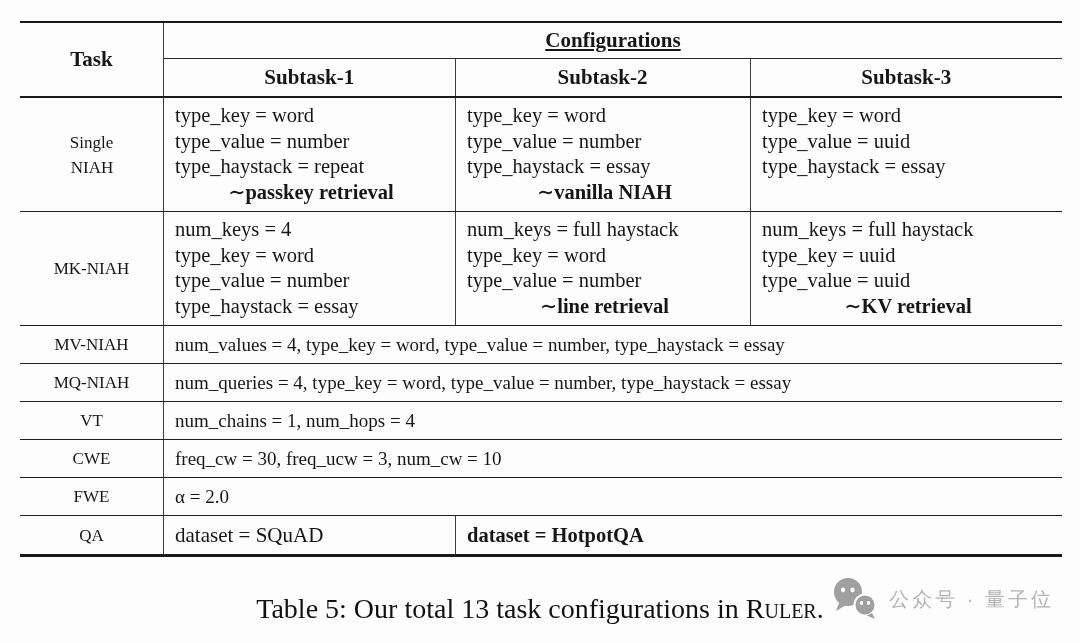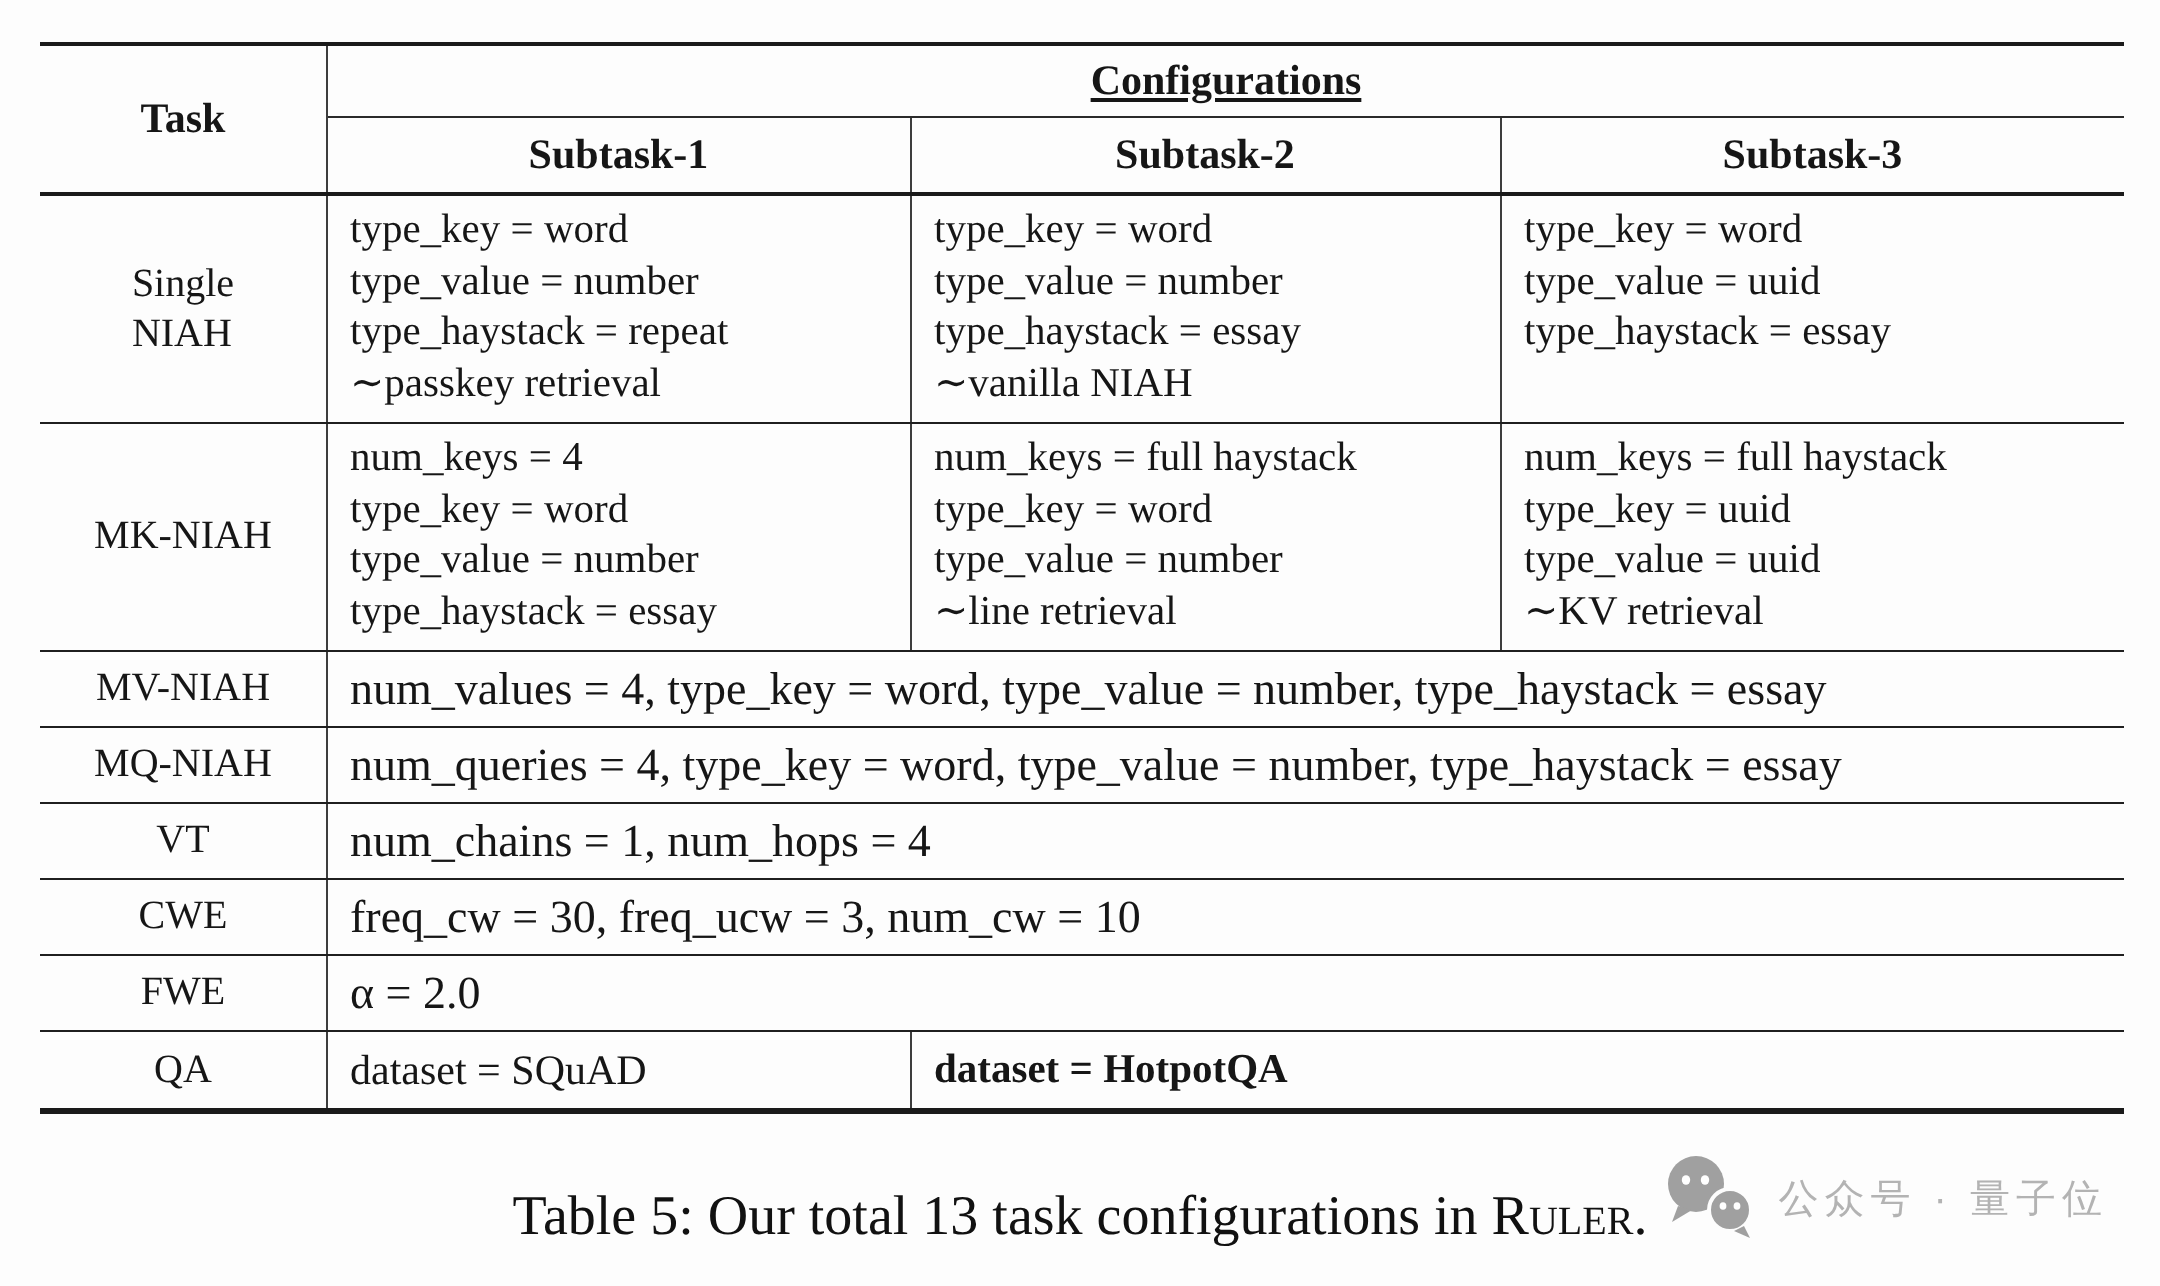--- a/index.html
+++ b/index.html
@@ -43,42 +43,42 @@
   }
   .sub1 { width: 290.5px; }
   .sub2 { width: 295px; border-left: 1.5px solid #3d3d3d; }
   .sub3 { flex: 1; border-left: 1.5px solid #3d3d3d; }
   
   .row { display: flex; }
   .row + .row { border-top: 1.7px solid #1f1f1f; }
   .task-col {
     width: 143px;
     display: flex; align-items: center; justify-content: center;
-    text-align: left;
-    font-size: 20px;
+    text-align: right;
+    font-size: 17px;
     white-space: pre-line;
     line-height: 25px;
   }
   .cfg {
     border-left: 1.5px solid #3d3d3d;
     padding: 5px 8px 6px 11px;
     font-size: 20.5px;
     line-height: 25.5px;
   }
   .cfg.w1 { width: 292px; }
   .cfg.w2 { width: 295px; }
   .cfg.w3 { flex: 1; }
-  .alias { font-weight: normal; }
+  .alias { font-weight: bold; text-align: center; }
   .cfg-span {
     flex: 1;
     border-left: 1.5px solid #3d3d3d;
     display: flex; align-items: center;
     padding-left: 11px;
     height: 37px;
-    font-size: 23px;
+    font-size: 19px;
   }
   .cfg-half {
     width: 292px;
     border-left: 1.5px solid #3d3d3d;
     display: flex; align-items: center;
     padding-left: 11px;
     height: 38px;
     font-size: 21px;
   }
   .cfg-rest {

